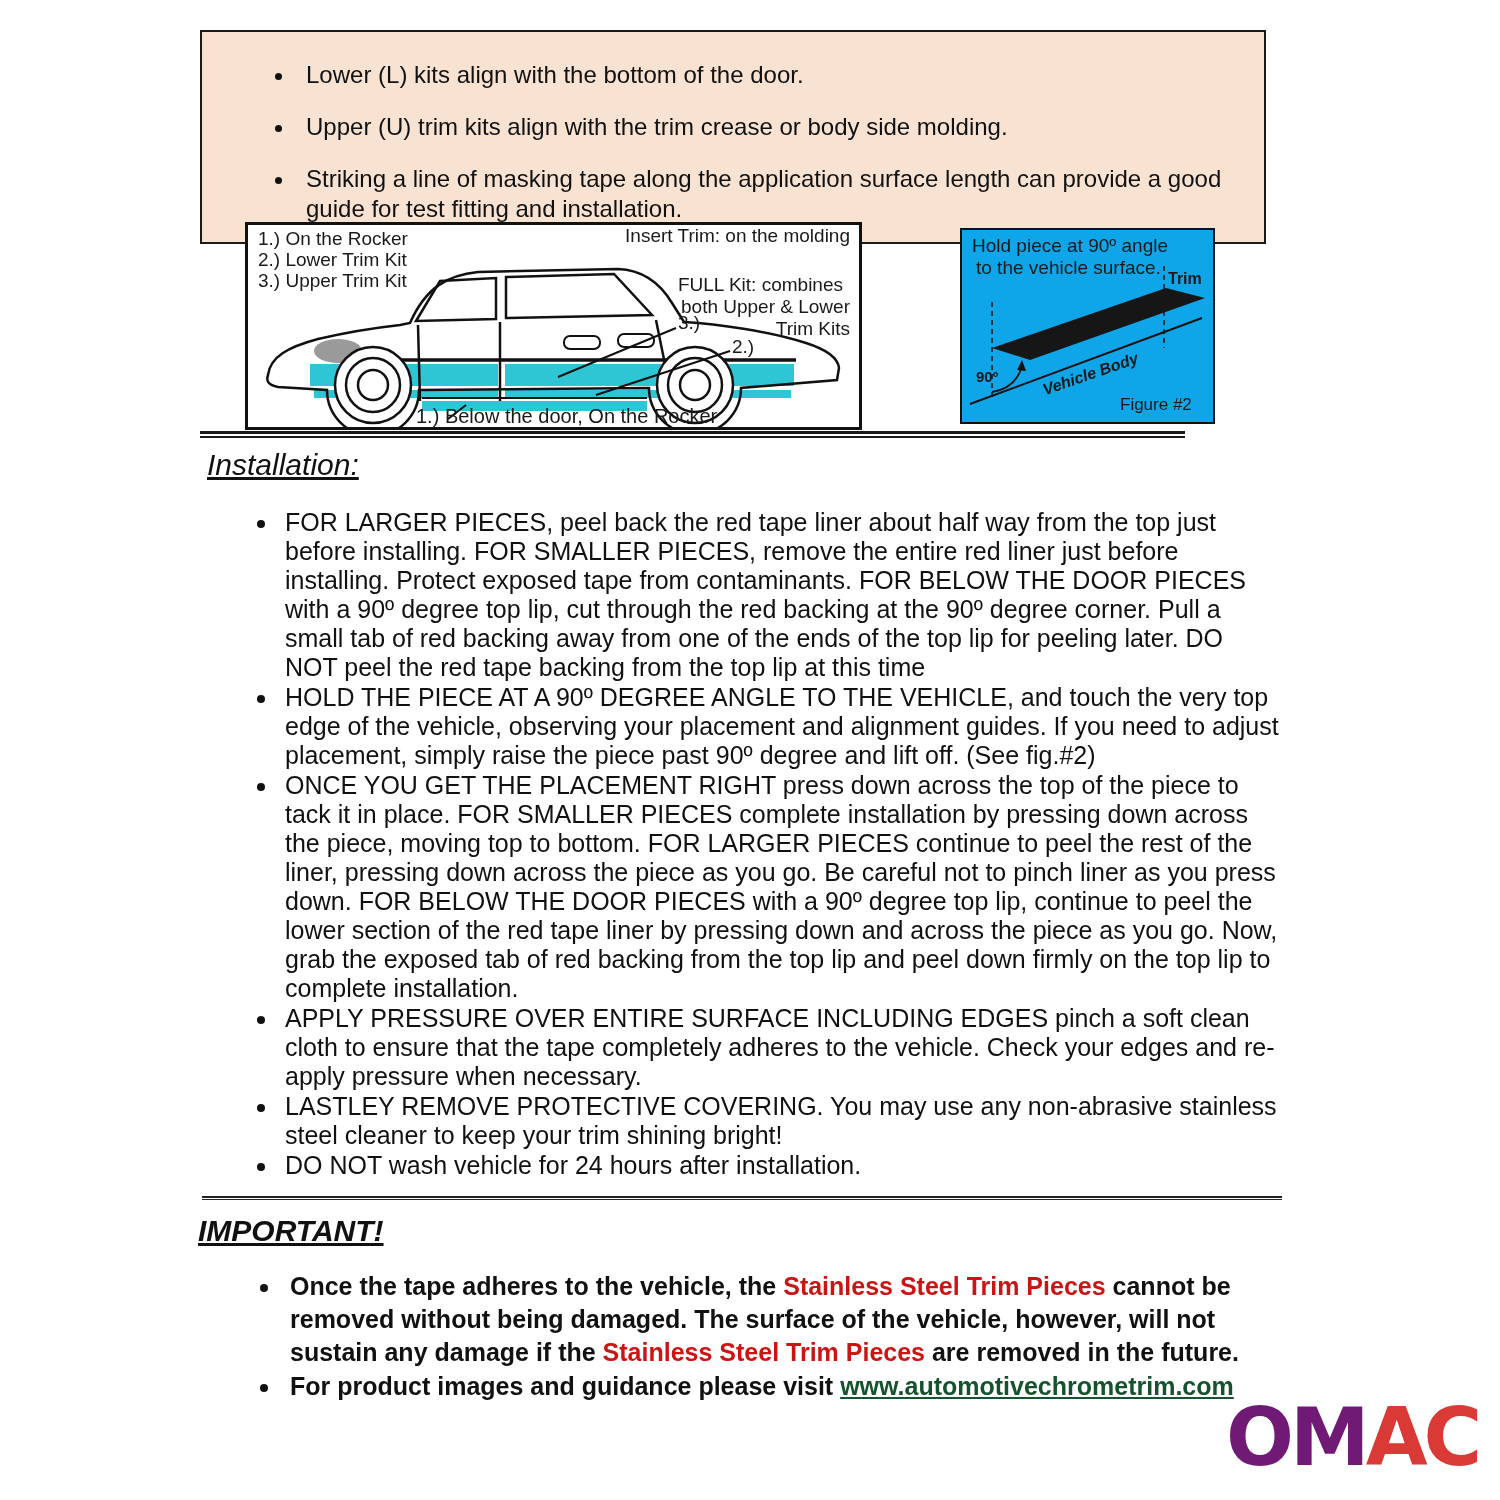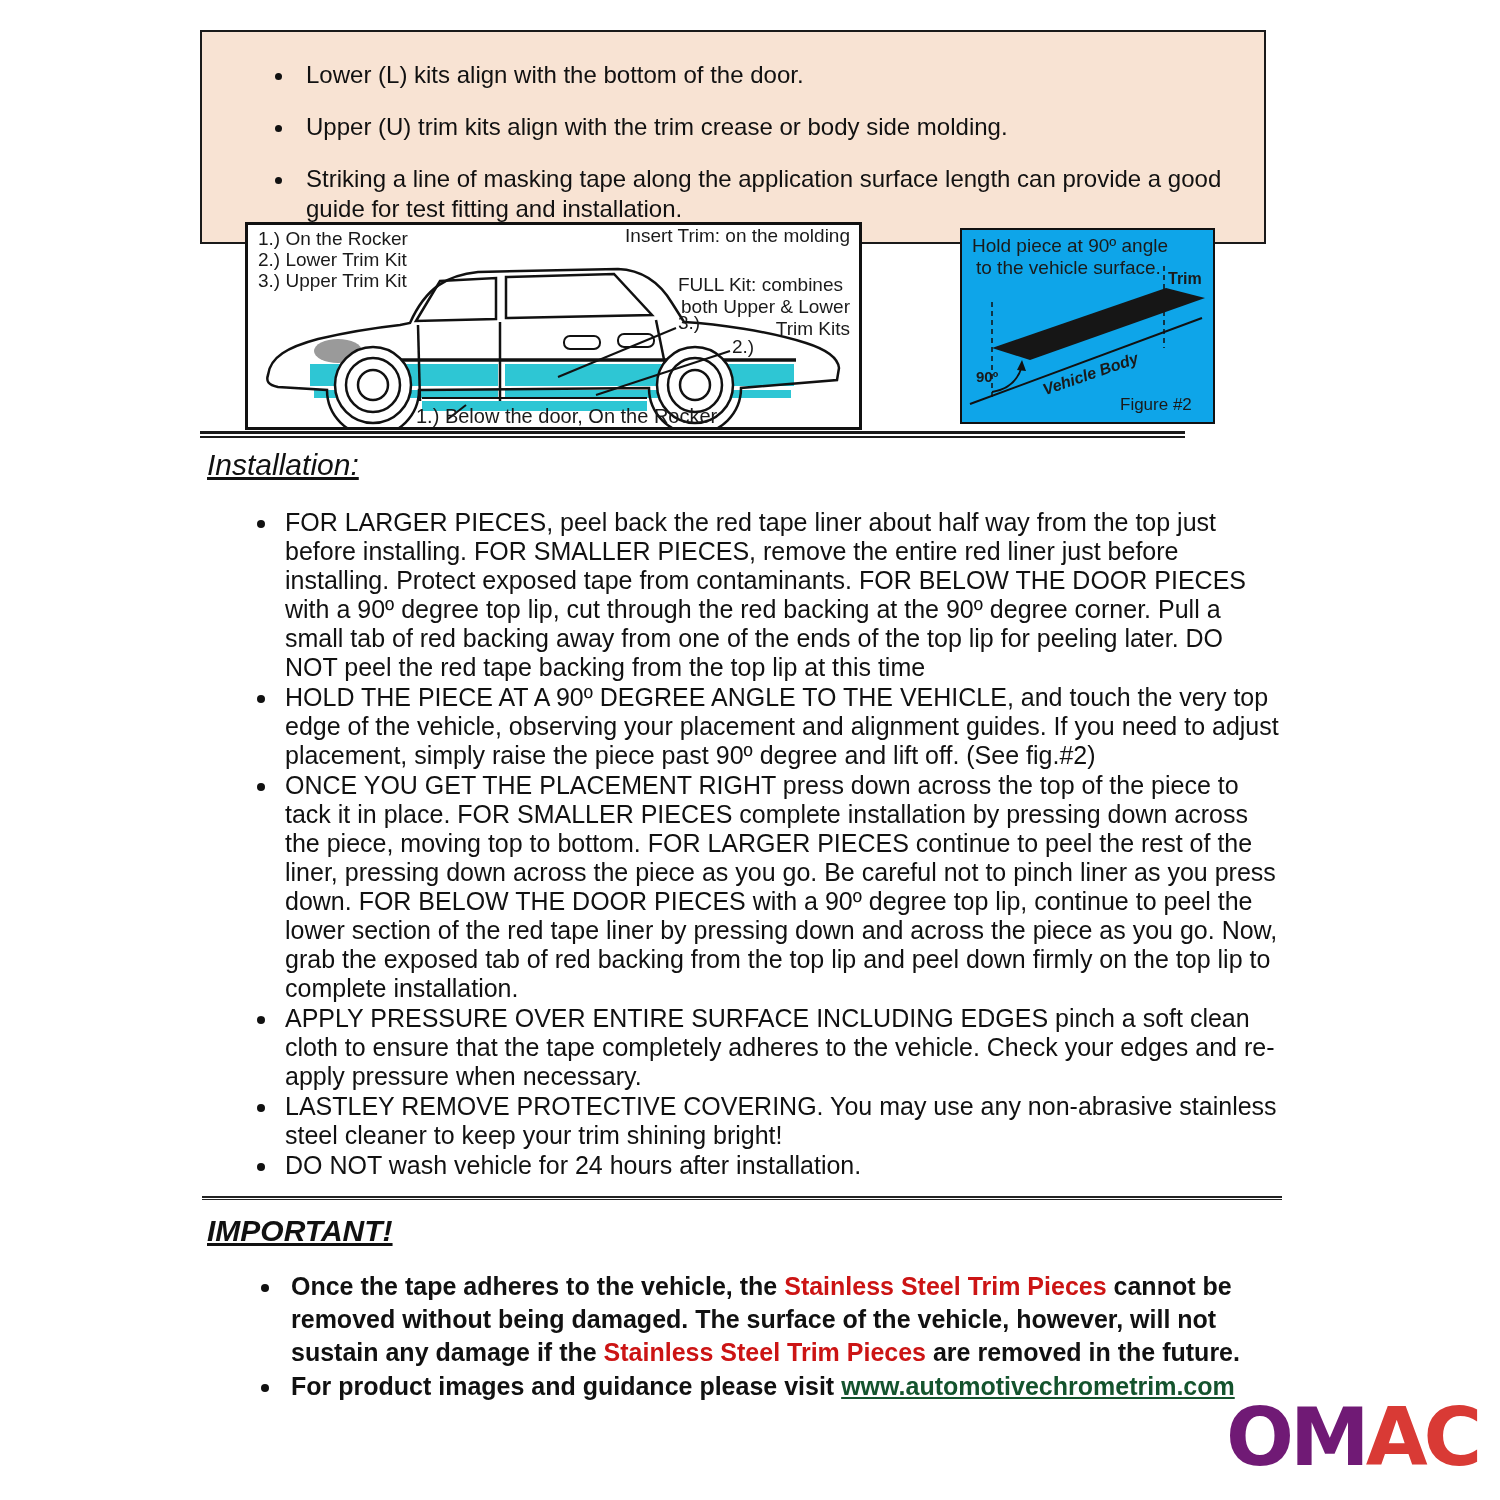--- a/index.html
+++ b/index.html
@@ -44,25 +44,25 @@
   .install-list{margin:0;padding-left:72px;}
   .install-list li{
     font-size:25px;line-height:29px;padding-left:6px;margin:0 0 1px 0;
   }
 
   
   .important-divider{
     left:202px;top:1196px;width:1080px;height:1px;
     border-top:2px solid #222;border-bottom:1px solid #222;
   }
-  .important{left:207px;top:1214px;width:1085px;}
+  .important{left:198px;top:1214px;width:1085px;}
   .important .section-heading{
     font-weight:700;margin-bottom:22px;
   }
-  .important-list{margin:4px;padding-left:72px;}
+  .important-list{margin:12px;padding-left:72px;}
   .important-list li{
     font-size:25px;line-height:33px;font-weight:700;
     padding-left:8px;margin-bottom:1px;
   }
   .red-text{color:#cc1414;}
   .site-link{color:#14532d;text-decoration:underline;font-weight:700;cursor:pointer;}
 
   
   .logo{
     left:1226px;top:1396px;

